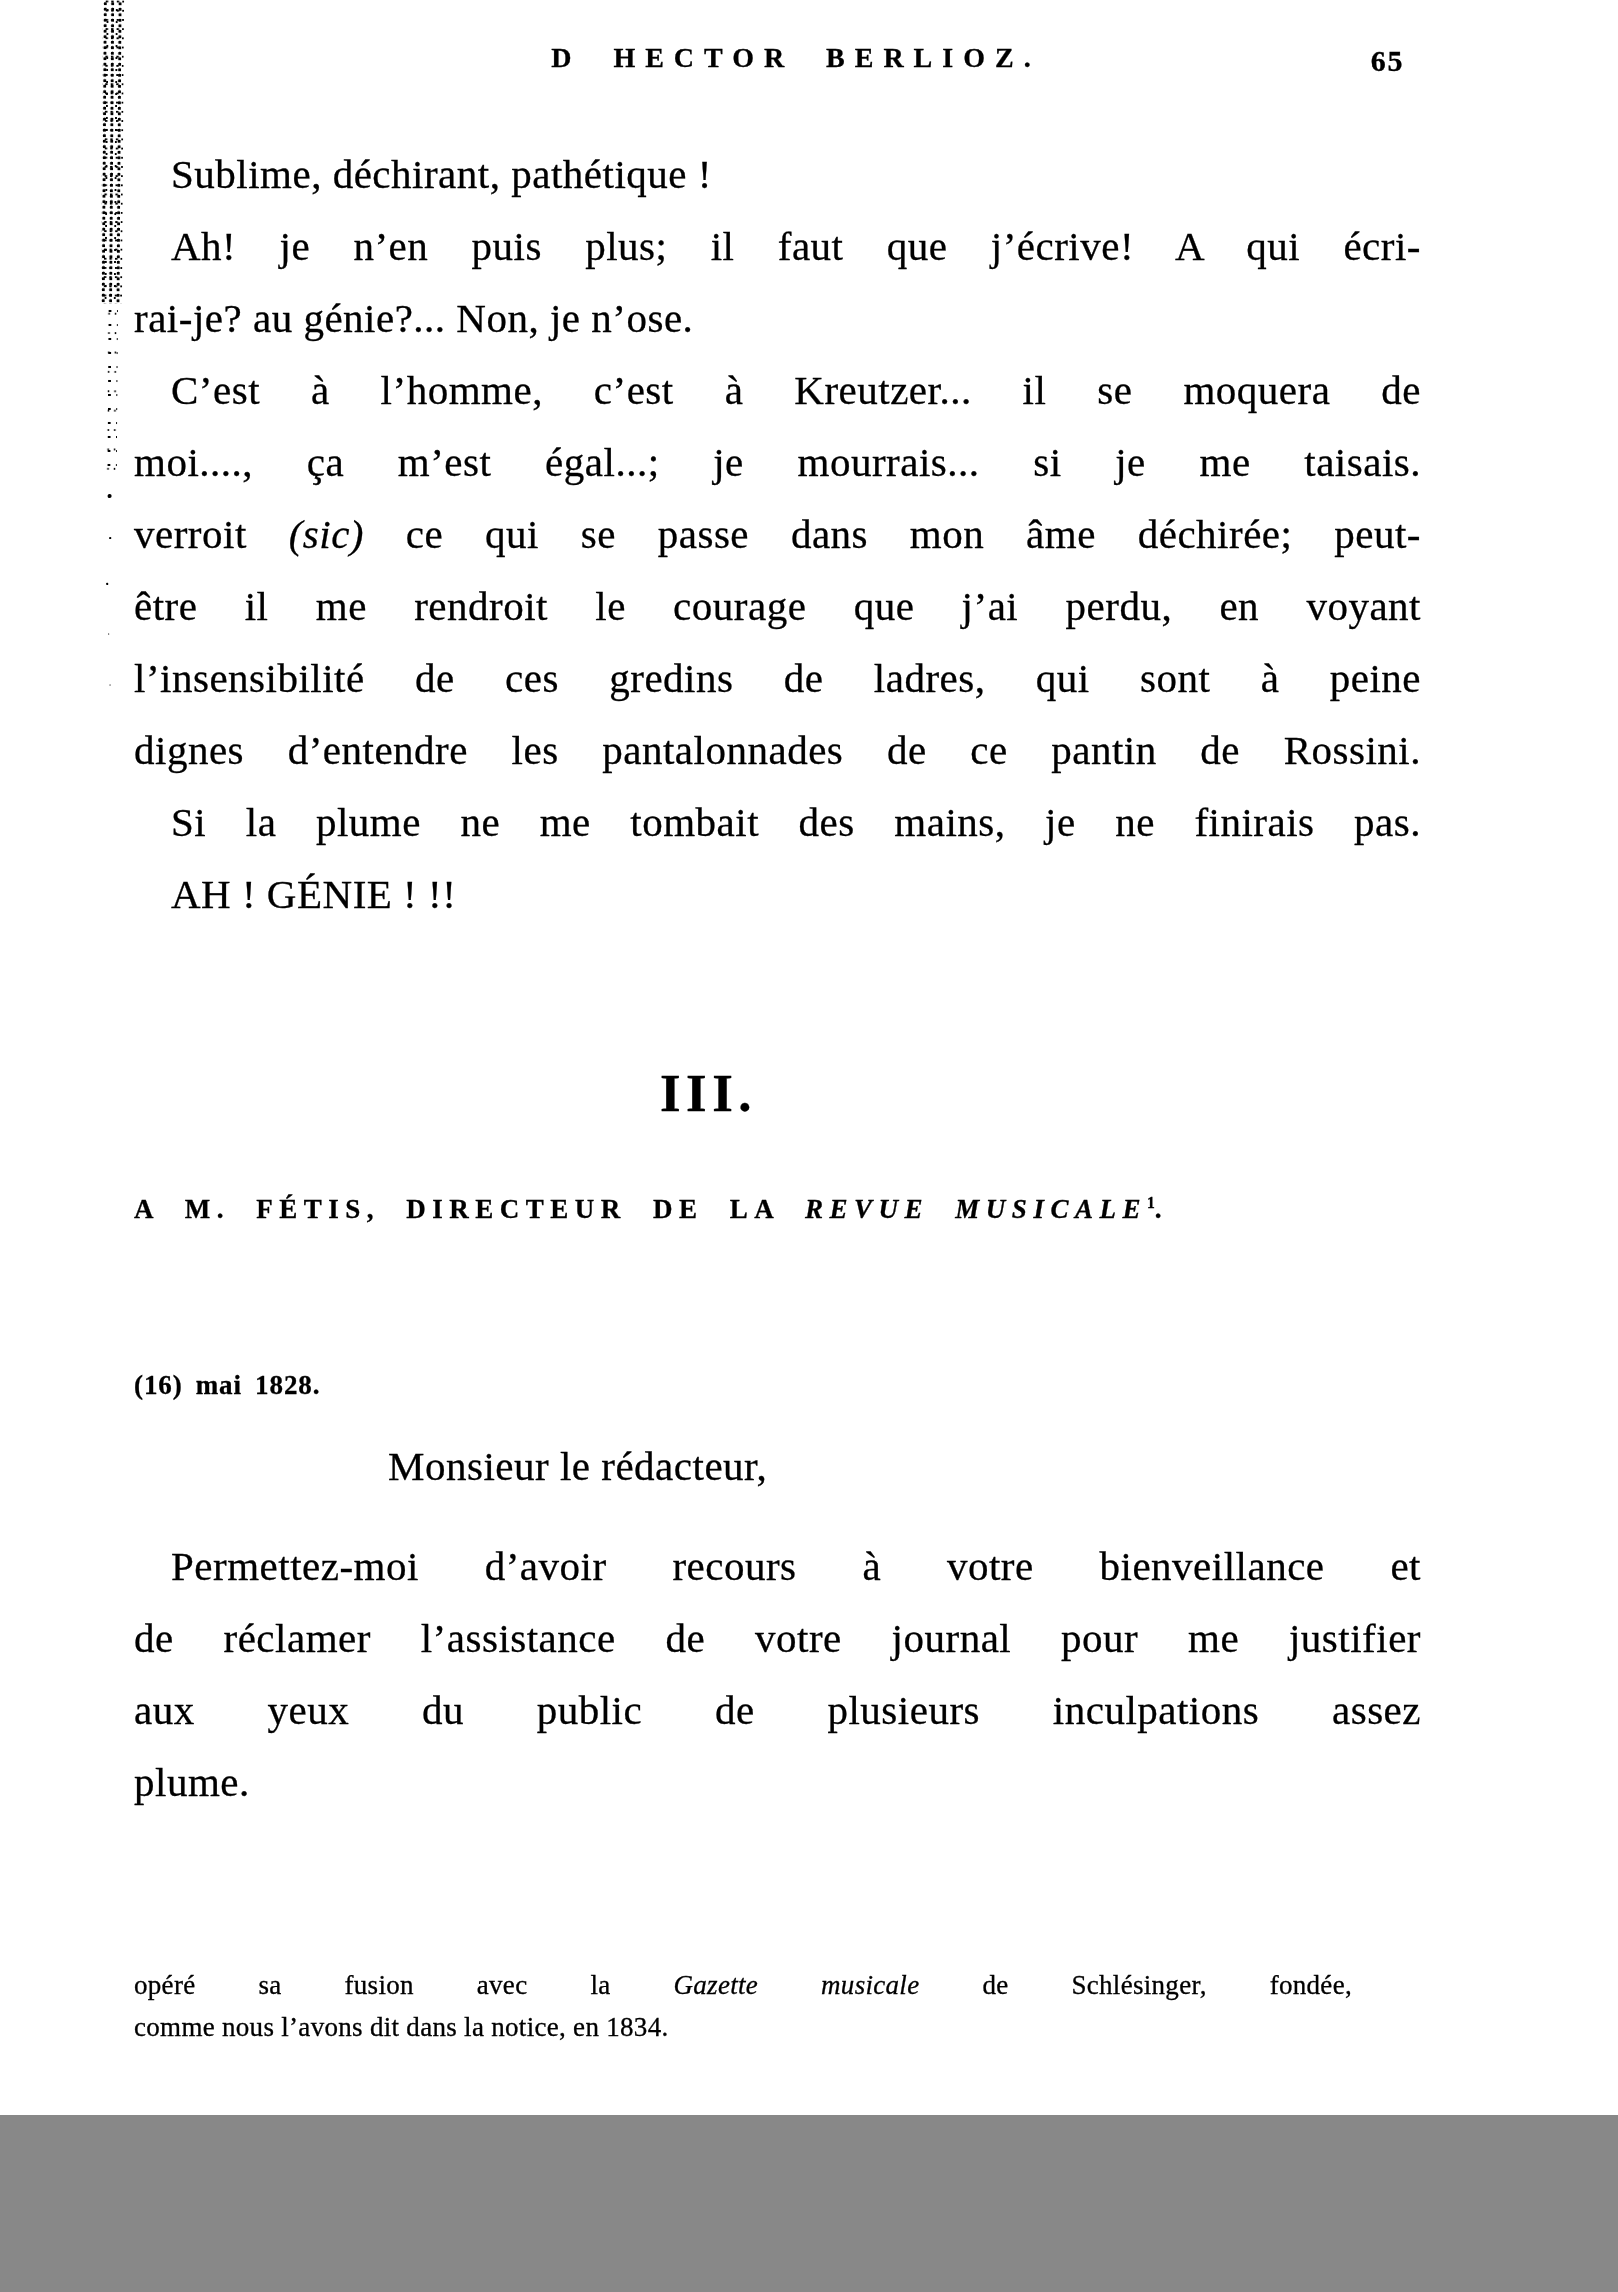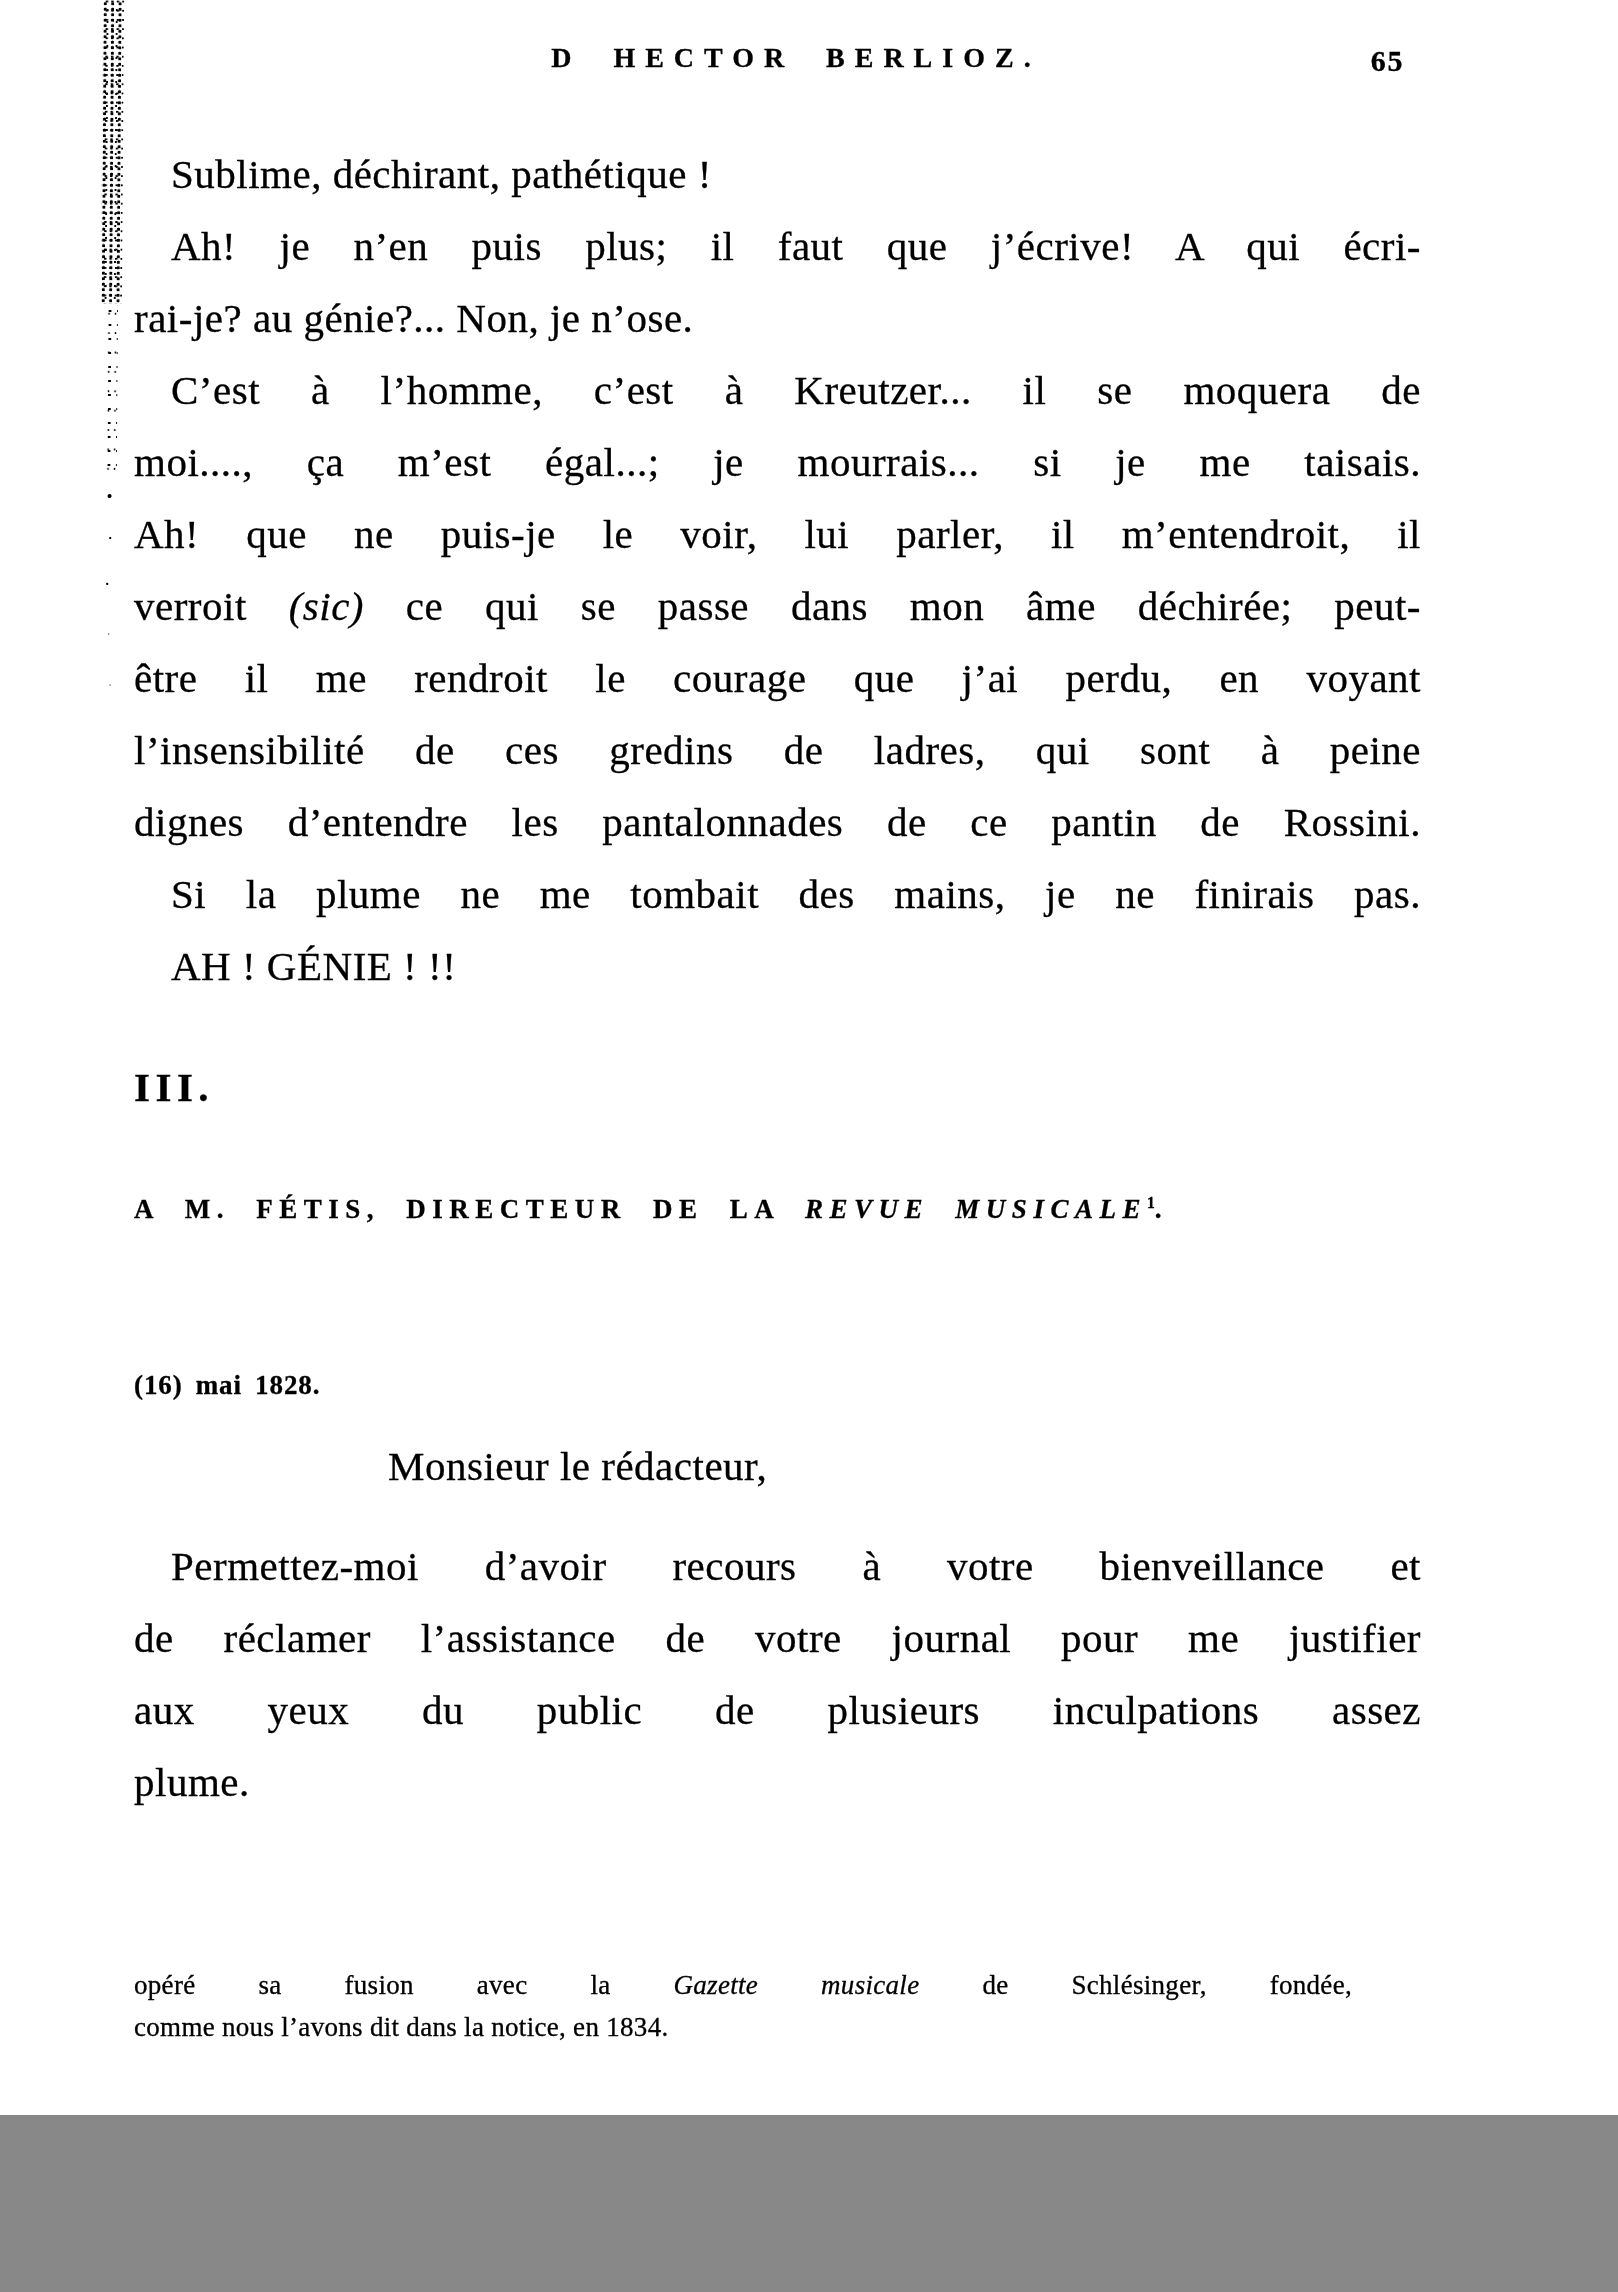--- a/index.html
+++ b/index.html
@@ -32,22 +32,22 @@
   .justify{text-align:justify;text-align-last:justify;white-space:normal;}
   .indent{padding-left:37px;}
   .italic{font-style:italic;}
   .letter2{top:138px;}
   .para2{top:1530px;}
   .para3{top:1813px;}
   
   .section-heading{
     position:absolute;top:1063px;left:134px;width:1287px;
     padding-right:138px;box-sizing:border-box;
-    text-align:left;
-    font-size:41px;font-weight:bold;letter-spacing:5.5px;
+    text-align:center;
+    font-size:53px;font-weight:bold;letter-spacing:5.5px;
   }
   
   .salutation{
     position:absolute;top:1194px;left:134px;width:1287px;
     text-align:left;
     font-size:27px;font-weight:bold;
     letter-spacing:6.5px;word-spacing:13px;
     white-space:nowrap;
   }
   .salutation .journal{font-style:italic;}
@@ -111,21 +111,20 @@
     <div class="running-title">D HECTOR BERLIOZ.</div>
     <div class="page-number">65</div>
   </div>
 
   <div class="textblock letter2">
     <div class="line indent"><span>Sublime, déchirant, pathétique !</span></div>
     <div class="line indent justify"><span>Ah! je n’en puis plus; il faut que j’écrive! A qui écri-</span></div>
     <div class="line"><span>rai-je? au génie?... Non, je n’ose.</span></div>
     <div class="line indent justify"><span>C’est à l’homme, c’est à Kreutzer... il se moquera de</span></div>
     <div class="line justify"><span>moi...., ça m’est égal...; je mourrais... si je me taisais.</span></div>
-    <div class="line justify"><span>Ah! que ne puis-je le voir, lui parler, il m’entendroit, il</span></div>
     <div class="line justify"><span>verroit </span><span class="italic">(sic)</span><span> ce qui se passe dans mon âme déchirée; peut-</span></div>
     <div class="line justify"><span>être il me rendroit le courage que j’ai perdu, en voyant</span></div>
     <div class="line justify"><span>l’insensibilité de ces gredins de ladres, qui sont à peine</span></div>
     <div class="line justify"><span>dignes d’entendre les pantalonnades de ce pantin de Rossini.</span></div>
     <div class="line indent justify"><span>Si la plume ne me tombait des mains, je ne finirais pas.</span></div>
     <div class="line indent"><span>AH ! GÉNIE ! !!</span></div>
   </div>
 
   <div class="section-heading">III.</div>
 

